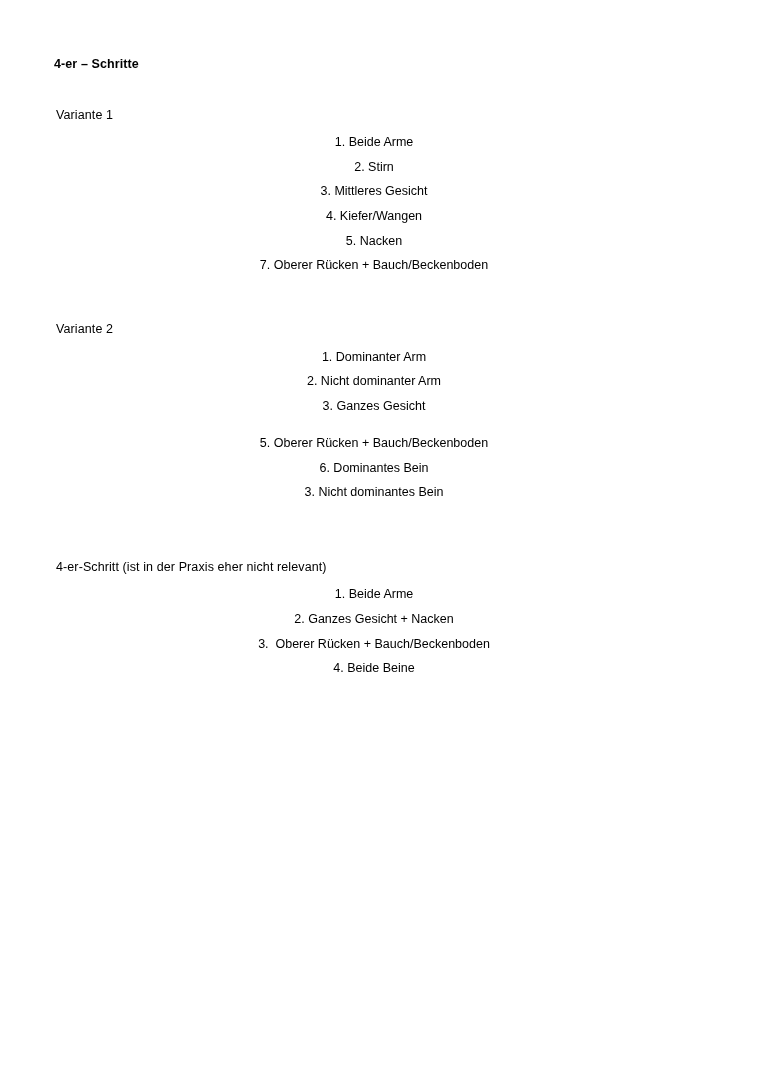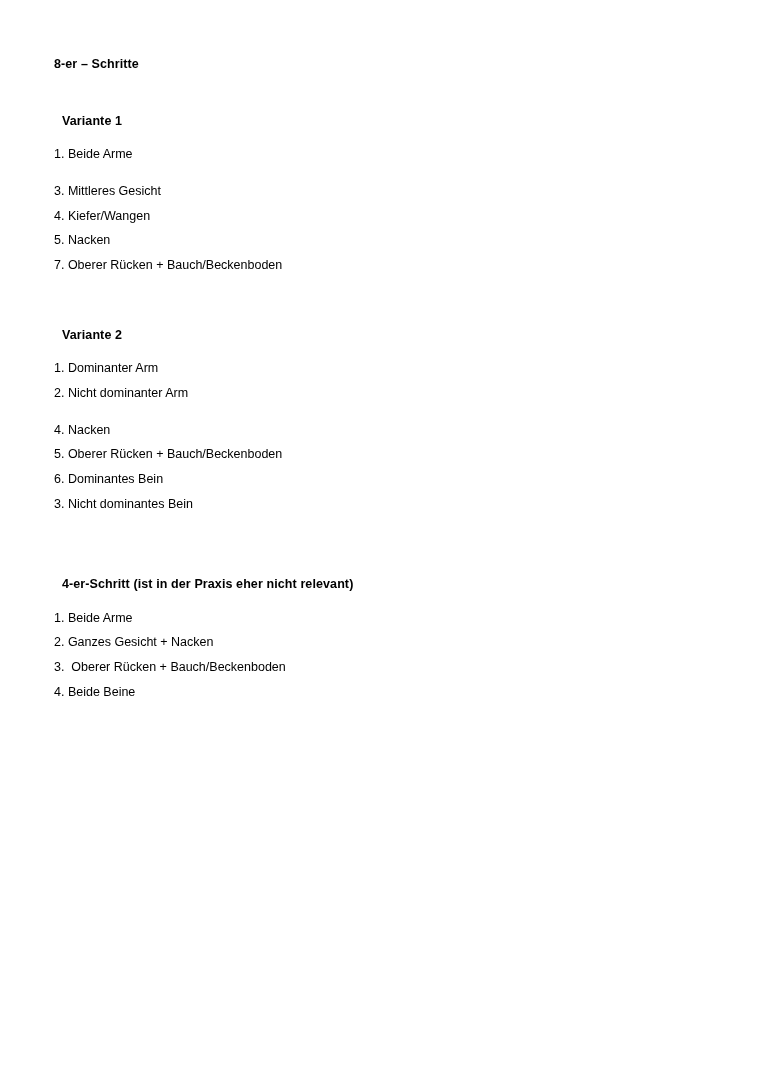--- a/index.html
+++ b/index.html
@@ -30,58 +30,60 @@
     font-weight: bold;
     letter-spacing: 0.1px;
     margin: 0 0 0 0;
     line-height: 1.0;
   }
   .section {
     margin-top: 0;
   }
   .section-heading {
     font-size: 12.5px;
-    font-weight: bold;
+    font-weight: normal;
     letter-spacing: 0.1px;
     line-height: 1.0;
-    margin: 8px;
+    margin: 2px;
   }
   .item-list {
     list-style: none;
     margin: 0;
     padding: 0;
+    text-align: center;
   }
   .item {
     font-size: 12.5px;
     line-height: 1.0;
     white-space: pre;
   }
   
   .gap-title-to-v1 { height: 36px; }
   .gap-head-to-first { height: 13px; }
   .item-spacer { height: 12.2px; }
   .gap-v1-to-v2 { height: 37px; }
   .gap-v2-to-v4 { height: 60px; }
 </style>
 </head>
 <body>
 
 <div class="page">
   <div class="content">
 
-    <div class="doc-title">8-er – Schritte</div>
+    <div class="doc-title">4-er – Schritte</div>
 
     <div class="gap-title-to-v1"></div>
 
     <div class="section">
       <div class="section-heading">Variante 1</div>
       <div class="gap-head-to-first"></div>
       <ul class="item-list">
         <li class="item">1. Beide Arme</li>
         <div class="item-spacer"></div>
+        <li class="item">2. Stirn</li>
         <div class="item-spacer"></div>
         <li class="item">3. Mittleres Gesicht</li>
         <div class="item-spacer"></div>
         <li class="item">4. Kiefer/Wangen</li>
         <div class="item-spacer"></div>
         <li class="item">5. Nacken</li>
         <div class="item-spacer"></div>
         <li class="item">7. Oberer Rücken + Bauch/Beckenboden</li>
         <div class="item-spacer"></div>
       </ul>
@@ -90,22 +92,22 @@
     <div class="gap-v1-to-v2"></div>
 
     <div class="section">
       <div class="section-heading">Variante 2</div>
       <div class="gap-head-to-first"></div>
       <ul class="item-list">
         <li class="item">1. Dominanter Arm</li>
         <div class="item-spacer"></div>
         <li class="item">2. Nicht dominanter Arm</li>
         <div class="item-spacer"></div>
+        <li class="item">3. Ganzes Gesicht</li>
         <div class="item-spacer"></div>
-        <li class="item">4. Nacken</li>
         <div class="item-spacer"></div>
         <li class="item">5. Oberer Rücken + Bauch/Beckenboden</li>
         <div class="item-spacer"></div>
         <li class="item">6. Dominantes Bein</li>
         <div class="item-spacer"></div>
         <li class="item">3. Nicht dominantes Bein</li>
       </ul>
     </div>
 
     <div class="gap-v2-to-v4"></div>

